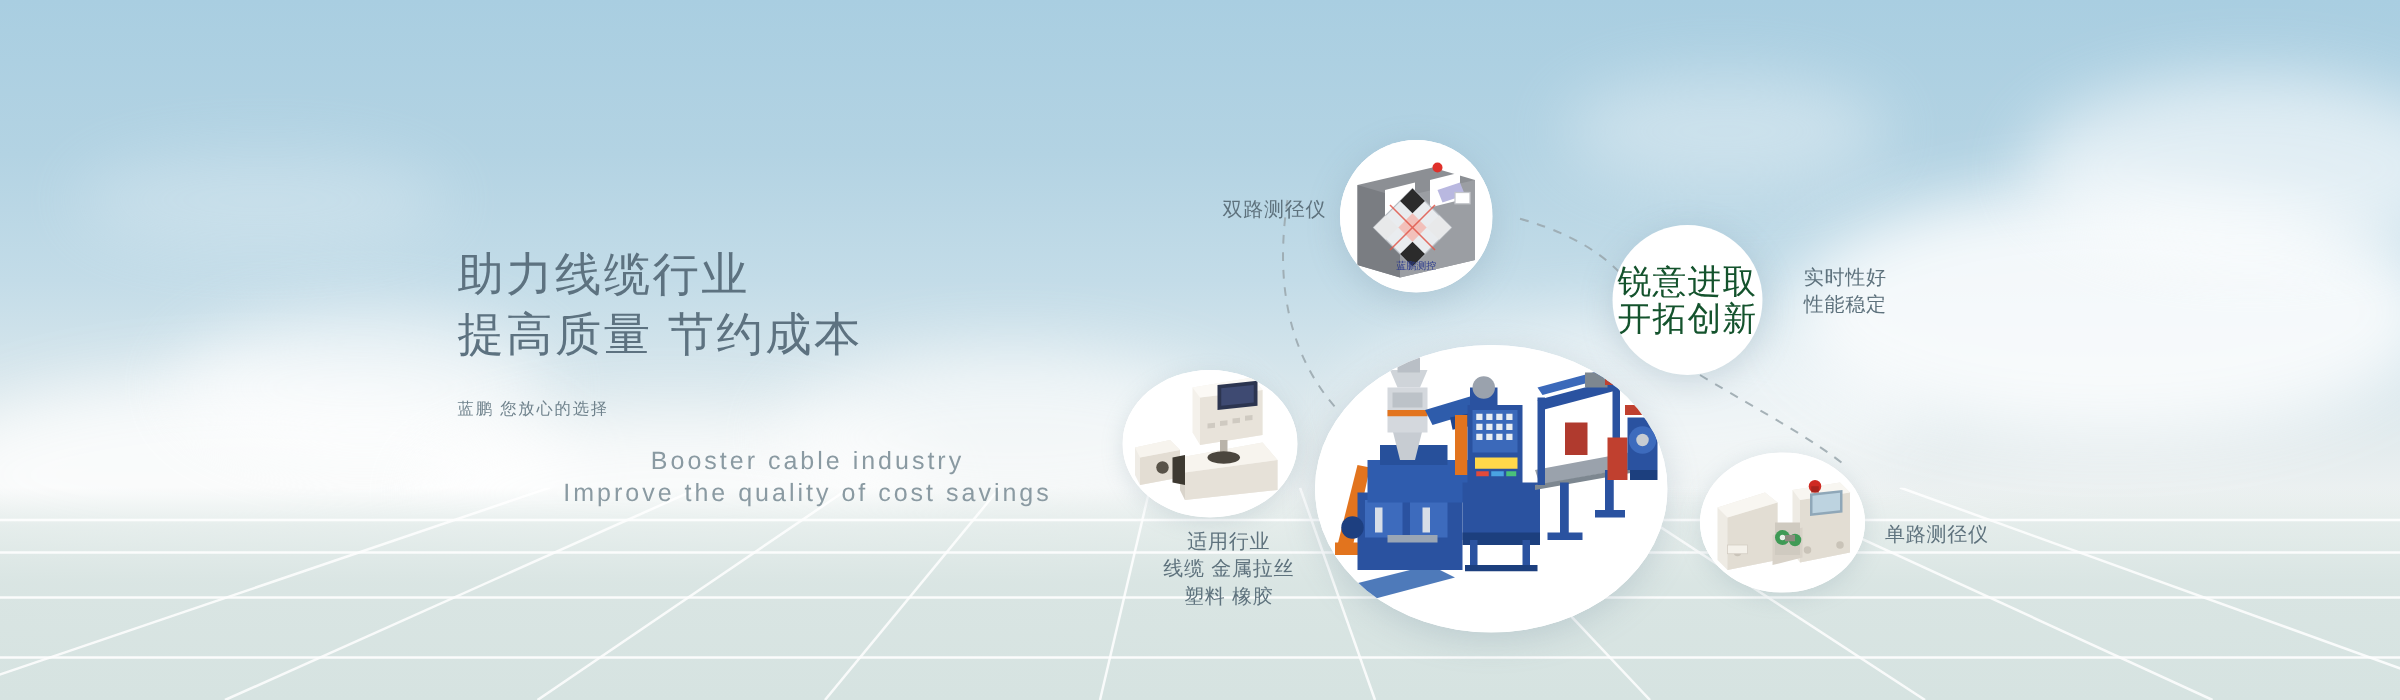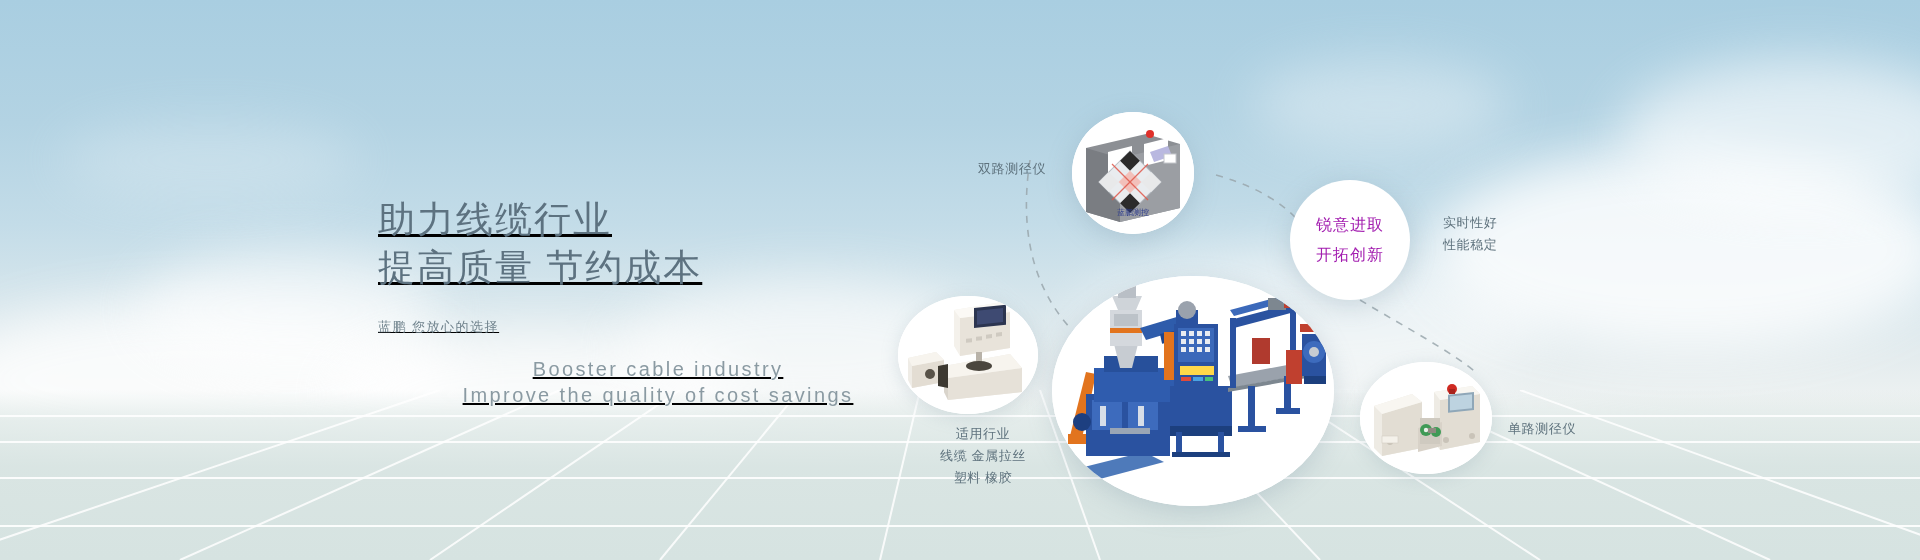--- a/index.html
+++ b/index.html
@@ -33,21 +33,21 @@
 
   
   .floor{
     position:absolute; left:0; right:0; bottom:0; height:170px;
     overflow:hidden;
     background:linear-gradient(180deg,rgba(233,240,239,0) 0%,rgba(223,233,231,.75) 18%,rgba(216,228,226,.95) 45%,#d6e3e1 100%);
   }
   .floor svg{position:absolute;left:0;top:0;width:1920px;height:170px;}
 
   
-  .copy{position:absolute; left:378px; top:196px; width:560px;text-decoration:underline;}
+  .copy{position:absolute; left:366px; top:196px; width:560px;}
   .t-line{
     font-size:37px; line-height:48px; letter-spacing:2px;
     color:#5d7280; font-weight:400; white-space:nowrap;
   }
   .t-sub{
     margin-top:22px; font-size:13px; line-height:26px;
     letter-spacing:1.5px; color:#6f828c;
   }
   .t-en{
     margin-top:16px; font-size:20px; line-height:26px;
@@ -66,28 +66,28 @@
   .bubble.flat{box-shadow:0 4px 18px rgba(120,145,160,.22);}
 
   .b-main{left:1052px; top:276px; width:282px; height:230px;}
   .b-top {left:1072px; top:112px; width:122px; height:122px;}
   .b-left{left:898px;  top:296px; width:140px; height:118px;}
   .b-right{left:1360px;top:362px; width:132px; height:112px;}
   .b-word{left:1290px; top:180px; width:120px; height:120px; background:#fff;}
 
   .b-word .w{
     position:absolute; left:0; right:0; top:50%; transform:translateY(-50%);
-    text-align:center; color:#a21caf; font-size:16px; line-height:30px;
+    text-align:center; color:#14532d; font-size:27px; line-height:30px;
     letter-spacing:1px;
   }
 
   .bubble svg{display:block;}
 
   
-  .cap{position:absolute; color:#5e727d; font-size:13px; line-height:22px; letter-spacing:.6px; white-space:nowrap;}
+  .cap{position:absolute; color:#5e727d; font-size:16px; line-height:22px; letter-spacing:.6px; white-space:nowrap;}
   .cap-dual   {left:978px;  top:158px;}
   .cap-feature{left:1443px; top:212px; text-align:right;}
   .cap-single {left:1508px; top:418px;}
   .cap-apply  {left:896px;  top:423px; text-align:center; width:174px;}
 </style>
 </head>
 <body>
 
 <div class="banner">
 

